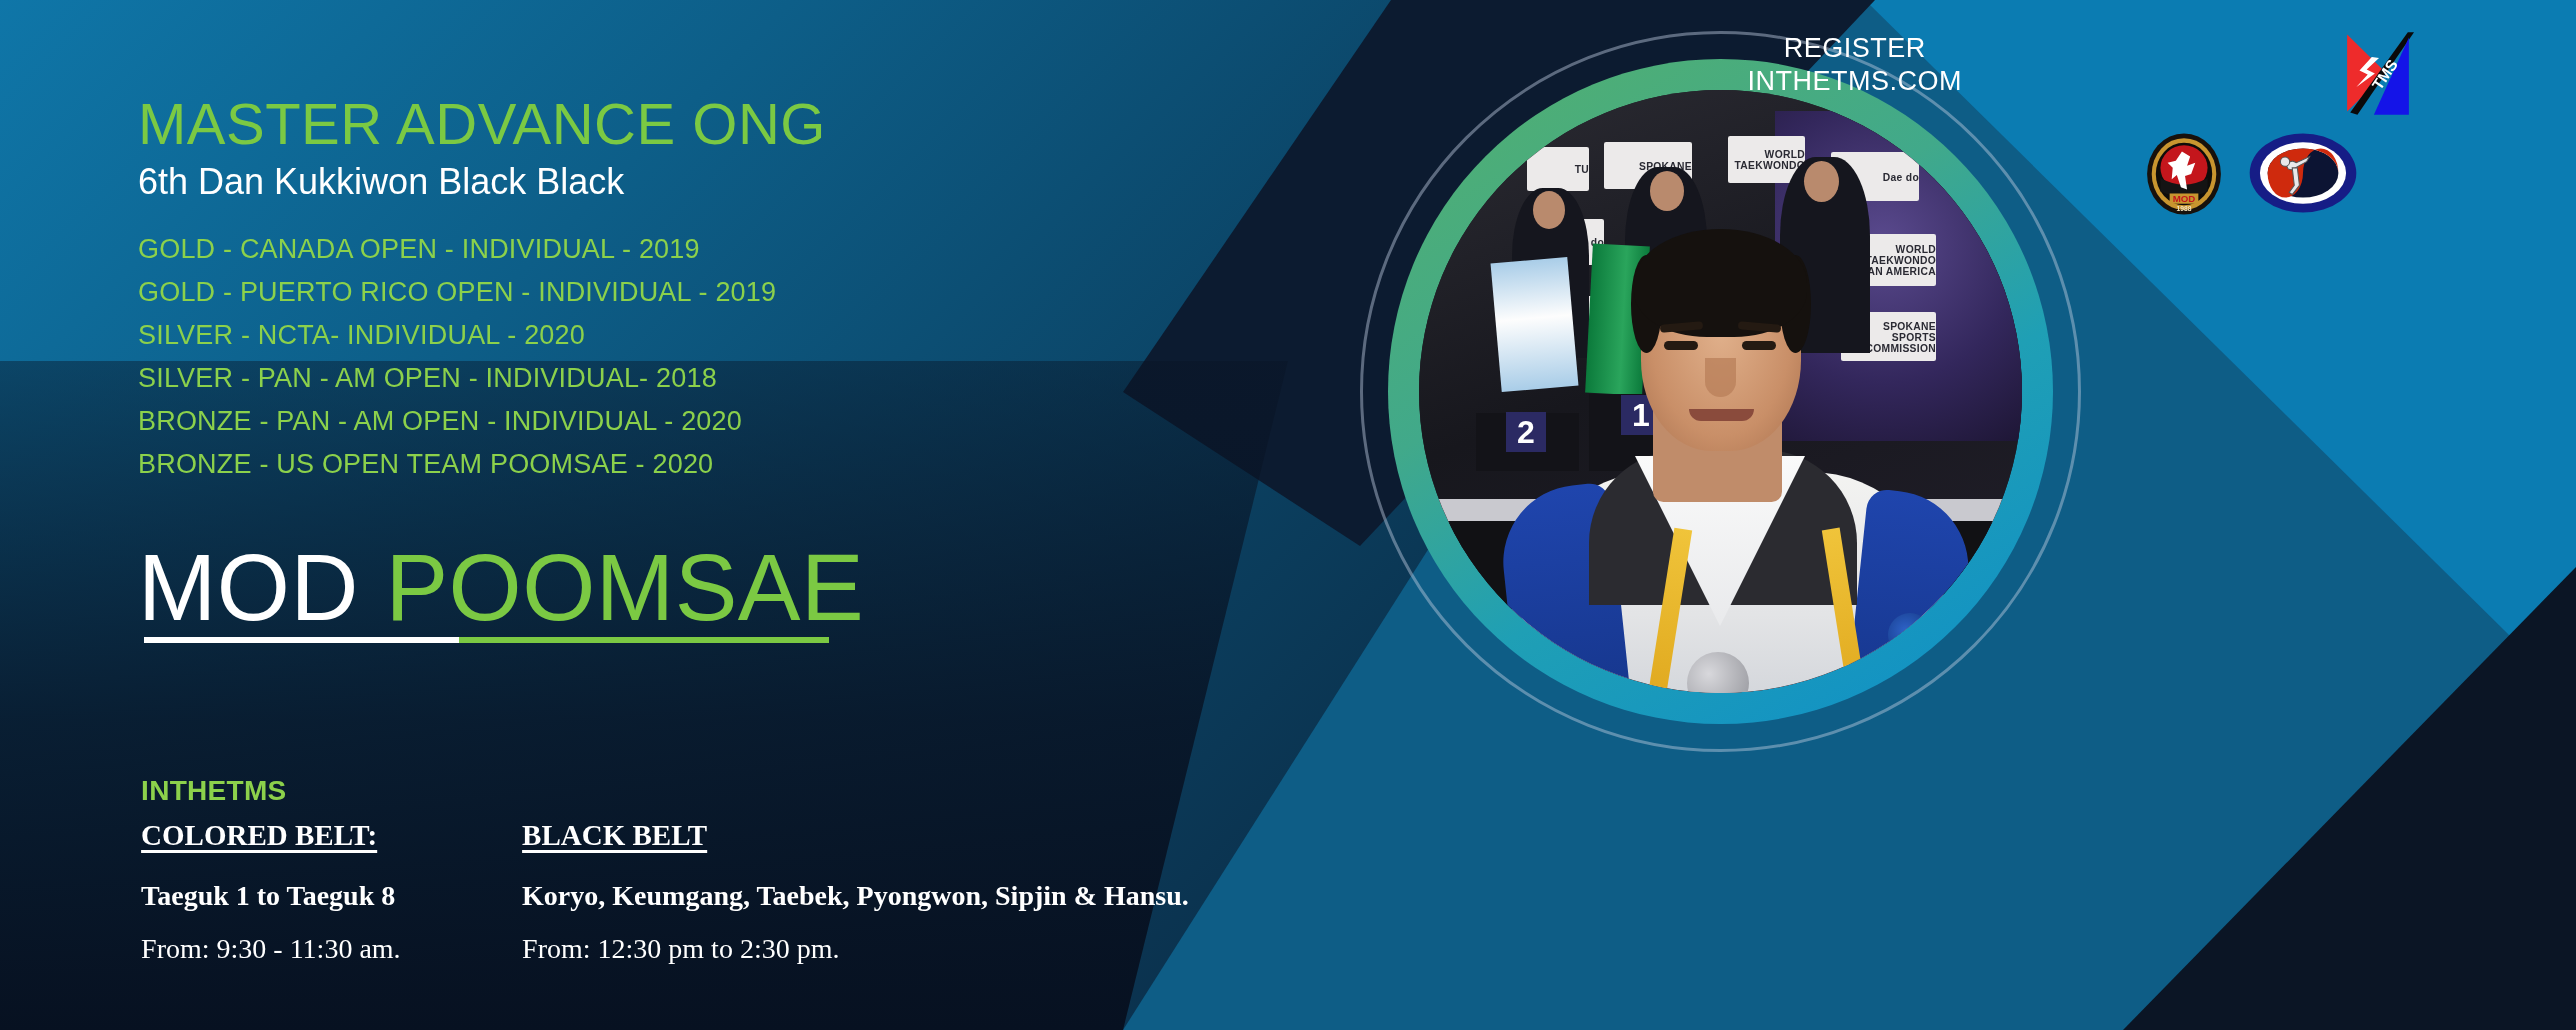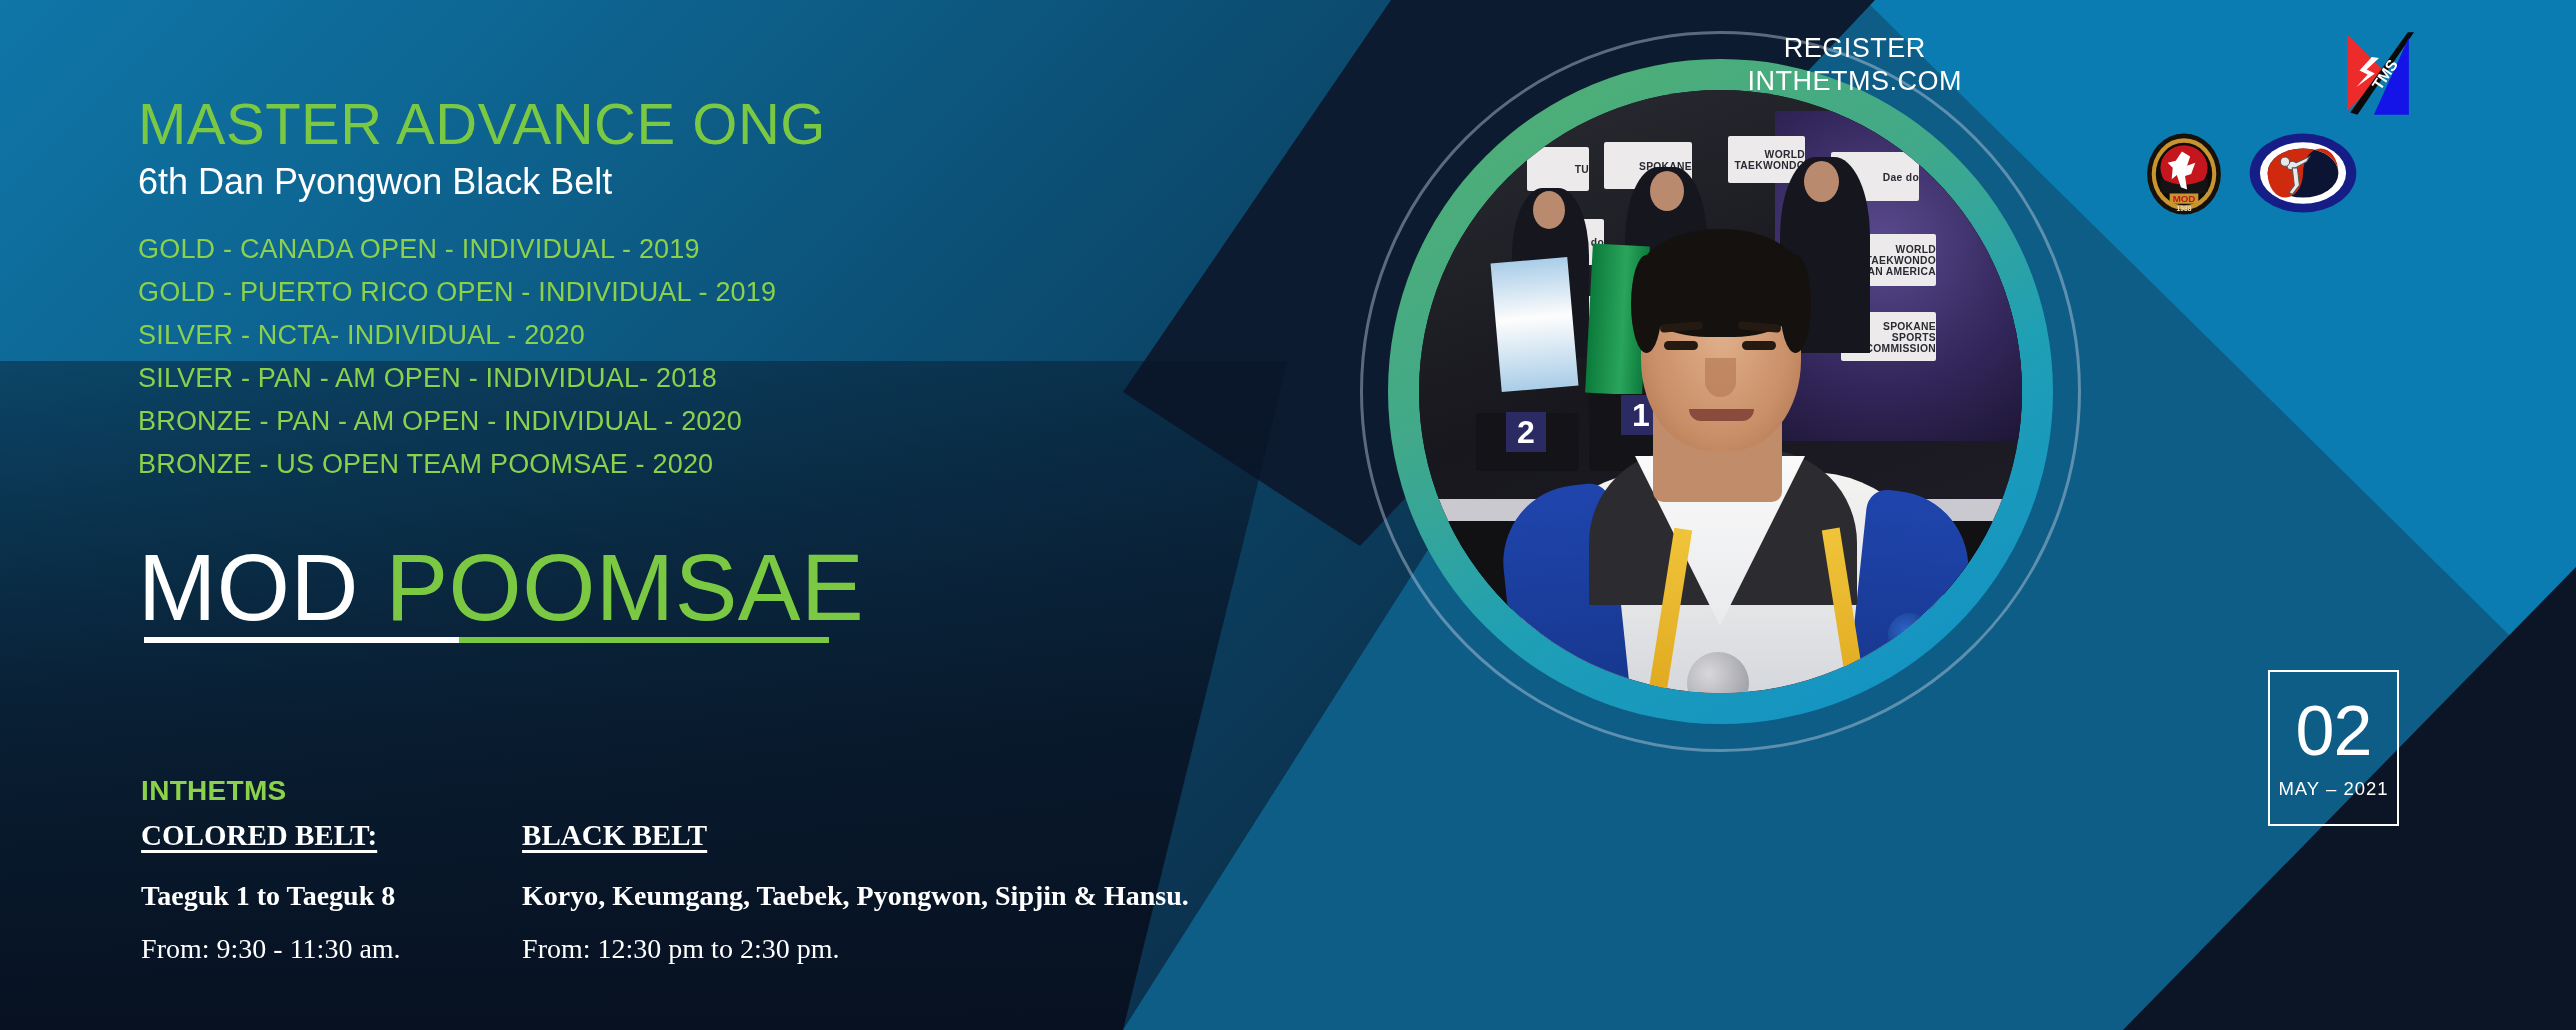--- a/index.html
+++ b/index.html
@@ -292,21 +292,21 @@
       <div class="eye e1"></div>
       <div class="eye e2"></div>
       <div class="nose"></div>
       <div class="mouth"></div>
     </div>
   </div>
 
   <div class="leftcol">
 
     <div class="master-name">MASTER ADVANCE ONG</div>
-    <div class="master-sub">6th Dan Pyongwon Black Belt</div>
+    <div class="master-sub">6th Dan Kukkiwon Black Black</div>
 
     <div class="awards">
       <div class="award">GOLD - CANADA OPEN - INDIVIDUAL - 2019</div>
       <div class="award">GOLD - PUERTO RICO OPEN - INDIVIDUAL - 2019</div>
       <div class="award">SILVER - NCTA- INDIVIDUAL - 2020</div>
       <div class="award">SILVER - PAN - AM OPEN - INDIVIDUAL- 2018</div>
       <div class="award">BRONZE - PAN - AM OPEN - INDIVIDUAL - 2020</div>
       <div class="award">BRONZE - US OPEN TEAM POOMSAE - 2020</div>
     </div>
 
@@ -365,20 +365,16 @@
       <ellipse cx="105" cy="78" rx="104" ry="77" fill="#161d86"></ellipse>
       <ellipse cx="105" cy="78" rx="84" ry="60" fill="#ffffff"></ellipse>
       <ellipse cx="105" cy="78" rx="69" ry="48" fill="#0c1433"></ellipse>
       <path d="M36 78 a69 48 0 0 1 138 0 a34.5 48 0 0 0 -69 0 a34.5 48 0 0 1 -69 0 z" fill="#cf2a0d"></path>
       <path d="M72 62 q10 -12 20 -4 l26 -12 -6 10 -22 12 q-6 6 -14 2 z" fill="#e8e8ea" stroke="#555" stroke-width="2"></path>
       <circle cx="70" cy="56" r="9" fill="#e8e8ea" stroke="#555" stroke-width="2"></circle>
       <path d="M84 68 l4 34 -10 14 6 4 14 -18 -4 -34 z" fill="#e8e8ea" stroke="#555" stroke-width="2"></path>
     </svg>
   </div>
 
-  <div class="datebox">
-    <div class="date-day">02</div>
-    <div class="date-mo">MAY – 2021</div>
-  </div>
 
 
 </div>
 
 
 </body></html>

